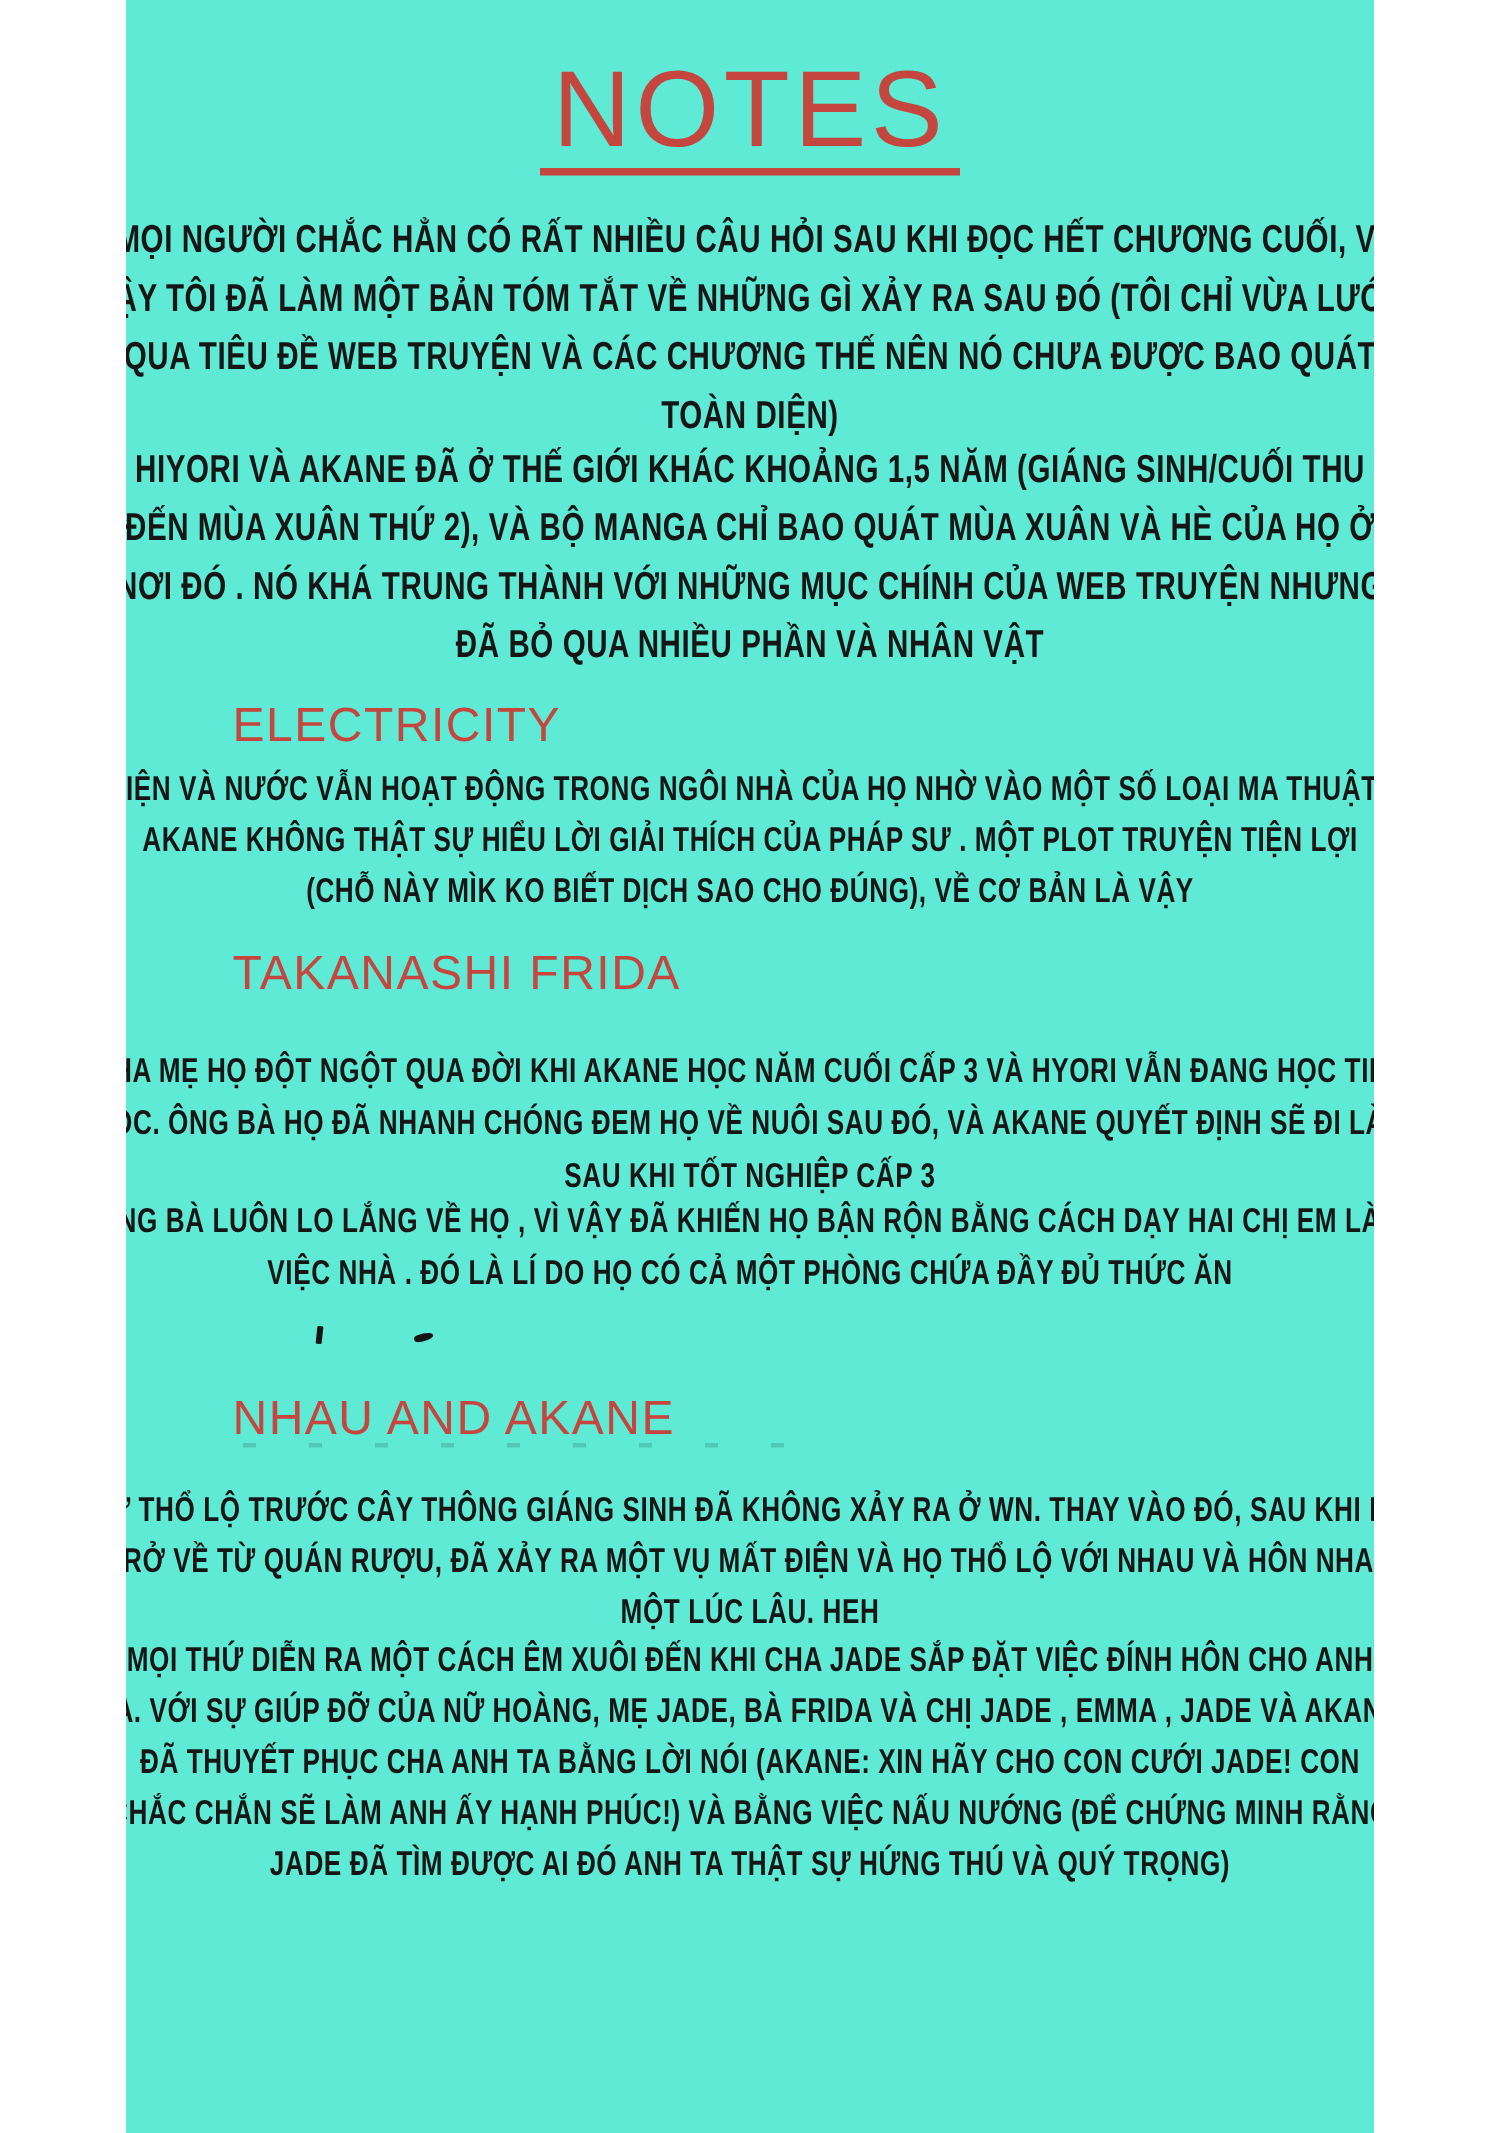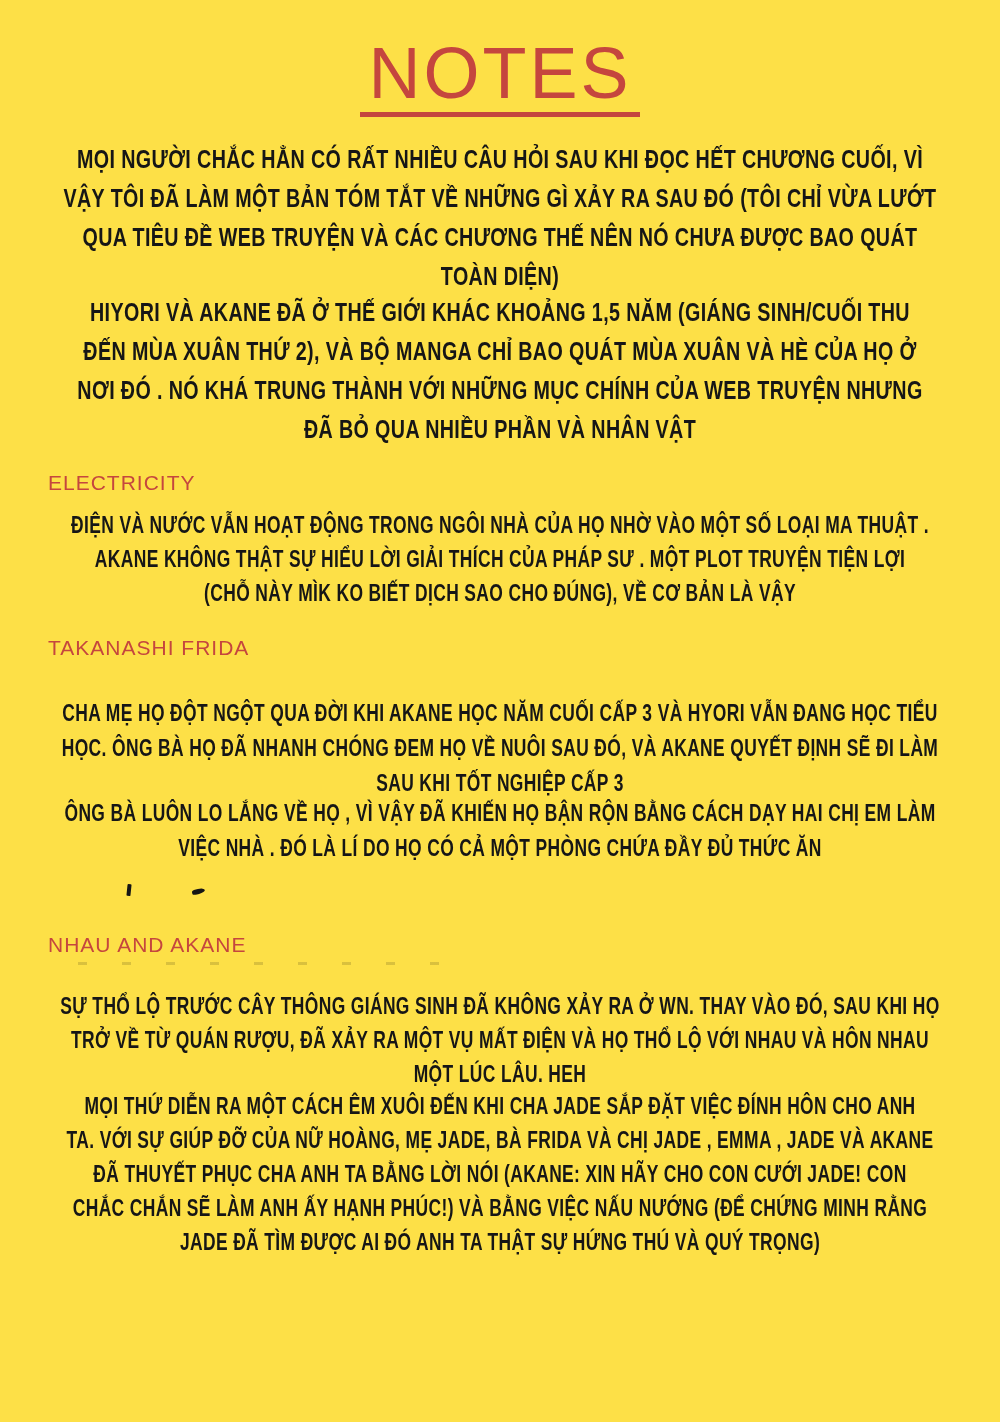--- a/index.html
+++ b/index.html
@@ -2,24 +2,24 @@
 <html style="--accent: #c5463e; --ink: #161616;"><head>
 <meta charset="utf-8">
 <style>
   :root { --accent: #c5463e; --ink: #161616; }
   * { margin: 0; padding: 0; box-sizing: border-box; }
   html, body { background: #ffffff; }
   body { font-family: "Liberation Sans", sans-serif; }
 
   .page {
     position: relative;
-    width: 1000px;
+    width: 832px;
     height: 1422px;
     margin: 0 auto;
-    background: #fde047;
+    background: #5eead4;
     overflow: hidden;
     text-decoration: underline;
   }
 
   
   .title-wrap {
     position: absolute;
     top: 37px; left: 0;
     width: 100%;
     text-align: center;
@@ -32,24 +32,24 @@
     line-height: 1;
     letter-spacing: 3px;
     color: var(--accent);
     padding: 0 8px 3px 8px;
     border-bottom: 5px solid var(--accent);
   }
 
   
   .heading {
     position: absolute;
-    left: 48px;
+    left: 71px;
     font-family: "Liberation Sans", sans-serif;
     font-weight: 400;
-    font-size: 21px;
+    font-size: 32px;
     line-height: 34px;
     letter-spacing: 1px;
     color: var(--accent);
     white-space: nowrap;
   }
   .h-elec { top: 466px; }
   .h-taka { top: 631px; }
   .h-jade { top: 928px; }
 
   

